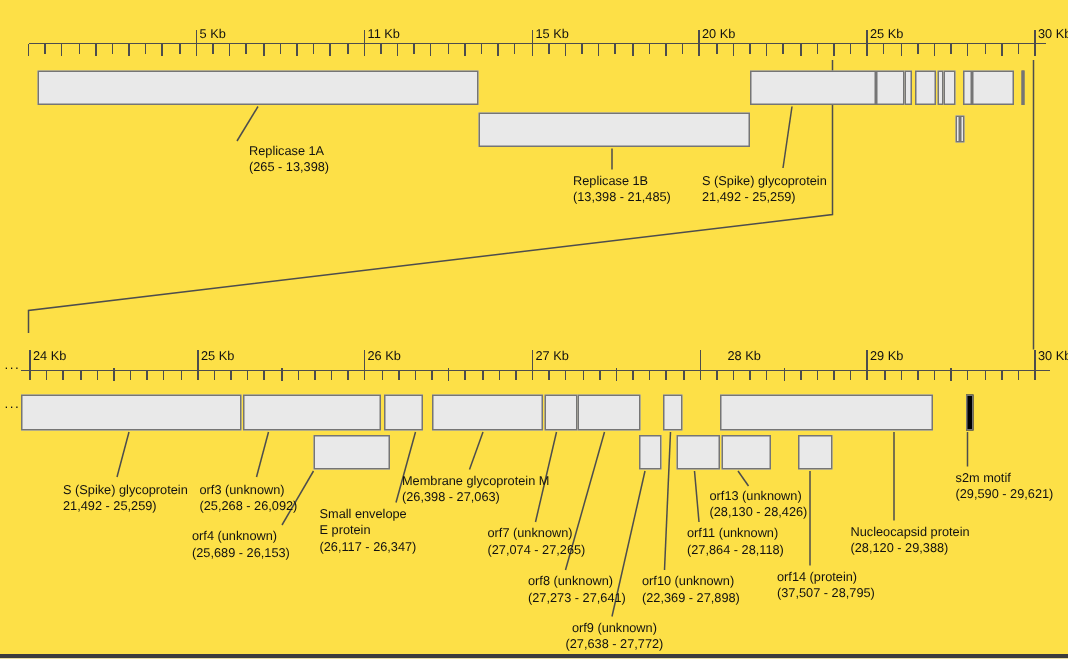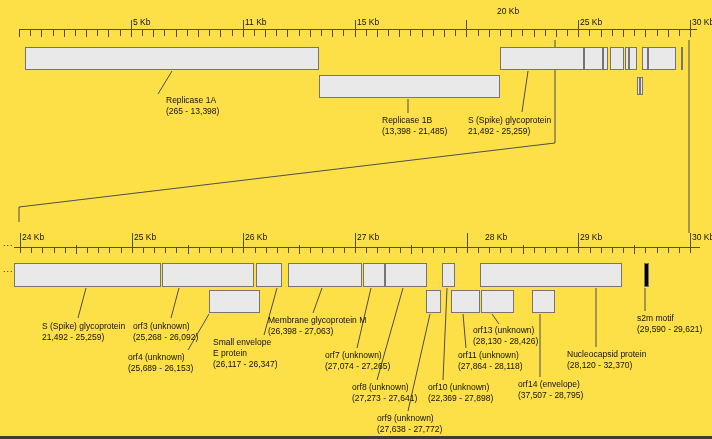--- a/index.html
+++ b/index.html
@@ -160,21 +160,21 @@
       <line x1="540" y1="314" x2="540" y2="377" stroke="#4d4d4d" stroke-width="1"></line>
       <line x1="596" y1="288" x2="596" y2="347" stroke="#4d4d4d" stroke-width="1"></line>
       <line x1="645" y1="288" x2="645" y2="311" stroke="#4d4d4d" stroke-width="1"></line>
       <polyline points="555,40 555,143 19,207 19,222" fill="none" stroke="#4d4d4d" stroke-width="1"></polyline>
       <polyline points="689,40 689,233" fill="none" stroke="#4d4d4d" stroke-width="1"></polyline>
     </svg>
   <div id="ruler-labels">
       <div class="ticklbl" style="left: 133px; top: 17px;">5 Kb</div>
       <div class="ticklbl" style="left: 245px; top: 17px;">11 Kb</div>
       <div class="ticklbl" style="left: 357px; top: 17px;">15 Kb</div>
-      <div class="ticklbl" style="left: 468px; top: 6px; padding-left: 29px;">20 Kb</div>
+      <div class="ticklbl" style="left: 468px; top: 17px;">20 Kb</div>
       <div class="ticklbl" style="left: 580px; top: 17px;">25 Kb</div>
       <div class="ticklbl" style="left: 692px; top: 17px;">30 Kb</div>
       <div class="ticklbl" style="left: 22px; top: 232px;">24 Kb</div>
       <div class="ticklbl" style="left: 134px; top: 232px;">25 Kb</div>
       <div class="ticklbl" style="left: 245px; top: 232px;">26 Kb</div>
       <div class="ticklbl" style="left: 357px; top: 232px;">27 Kb</div>
       <div class="ticklbl" style="left: 469px; top: 232px; margin-left: 16px;">28 Kb</div>
       <div class="ticklbl" style="left: 580px; top: 232px;">29 Kb</div>
       <div class="ticklbl" style="left: 692px; top: 232px;">30 Kb</div>
     </div>
@@ -242,43 +242,43 @@
         <div>(26,398 - 27,063)</div>
       </div>
       <div class="lbl" style="left: 325px; top: 350px;">
         <div>orf7 (unknown)</div>
         <div>(27,074 - 27,265)</div>
       </div>
       <div class="lbl" style="left: 352px; top: 382px;">
         <div>orf8 (unknown)</div>
         <div>(27,273 - 27,641)</div>
       </div>
-      <div class="lbl" style="left: 377px; top: 413px;">
+      <div class="lbl" style="left: 377px; top: 413px; text-align: center;">
         <div>orf9 (unknown)</div>
         <div>(27,638 - 27,772)</div>
       </div>
       <div class="lbl" style="left: 428px; top: 382px;">
         <div>orf10 (unknown)</div>
         <div>(22,369 - 27,898)</div>
       </div>
       <div class="lbl" style="left: 458px; top: 350px;">
         <div>orf11 (unknown)</div>
         <div>(27,864 - 28,118)</div>
       </div>
       <div class="lbl" style="left: 473px; top: 325px;">
         <div>orf13 (unknown)</div>
         <div>(28,130 - 28,426)</div>
       </div>
       <div class="lbl" style="left: 518px; top: 379px;">
-        <div>orf14 (envelope)</div>
+        <div>orf14 (protein)</div>
         <div>(37,507 - 28,795)</div>
       </div>
       <div class="lbl" style="left: 567px; top: 349px;">
         <div>Nucleocapsid protein</div>
-        <div>(28,120 - 32,370)</div>
+        <div>(28,120 - 29,388)</div>
       </div>
       <div class="lbl" style="left: 637px; top: 313px;">
         <div>s2m motif</div>
         <div>(29,590 - 29,621)</div>
       </div>
     </div>
   <div class="ellipsis" style="left:3px;top:239px;">...</div>
   <div class="ellipsis" style="left:3px;top:265px;">...</div>
   <div id="bottombar" style="background: rgb(60, 60, 60);"></div>
 </div>

